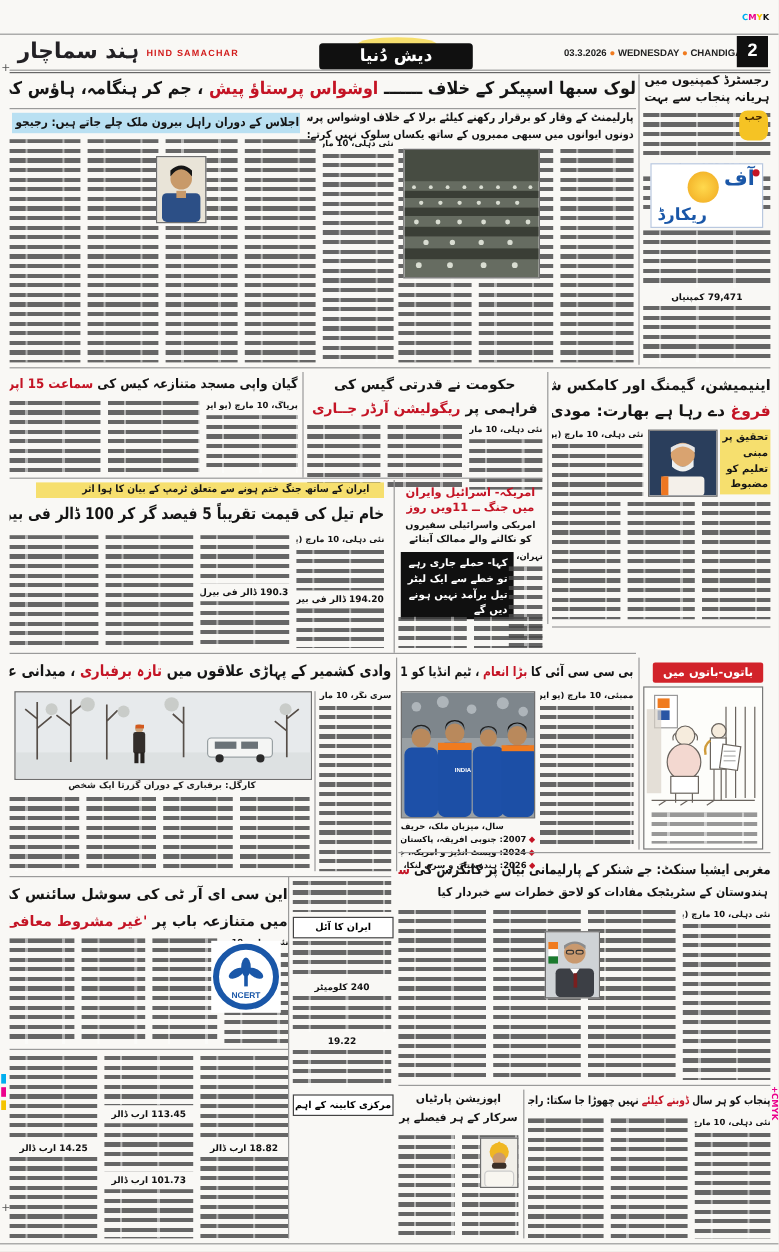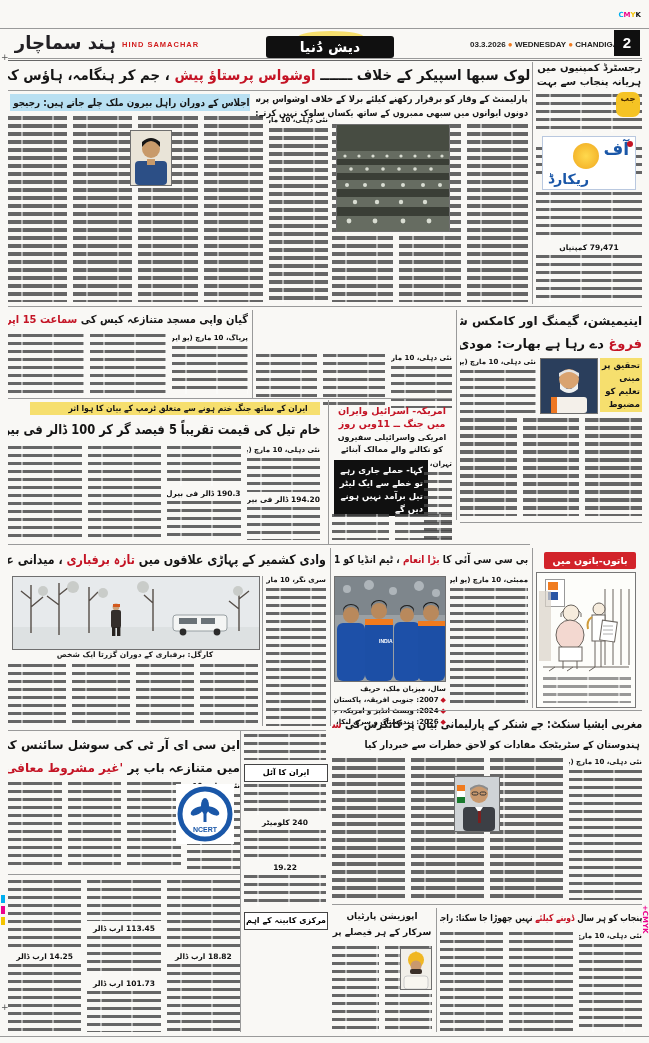--- a/index.html
+++ b/index.html
@@ -29,21 +29,21 @@
        white-space:nowrap;overflow:hidden;}
   .boxhead{position:absolute;border:1px solid #444;background:#fff;direction:rtl;text-align:center;
        font-weight:bold;overflow:hidden;}
   .tab{background:var(--tab_red);color:#fff;direction:rtl;text-align:center;font-weight:bold;
        border-radius:2px;}
   .quote{background:#101010;color:#fff;direction:rtl;text-align:right;font-weight:bold;padding:4px 5px;}
   .yhl{background:var(--highlight_yellow);}
   .bhl{background:var(--highlight_blue);}
   .cmyk span{font-size:7px;font-weight:bold;}
   .bullet{color:var(--accent_red);font-size:7px;margin-left:2px;}
-  .blist{font-size:7px;line-height:11px;font-weight:bold;direction:rtl;text-align:right;
+  .blist{font-size:7px;line-height:11px;font-weight:bold;direction:rtl;text-align:left;
          white-space:nowrap;overflow:hidden;color:#111;}
 </style>
 </head>
 <body>
 
 <div id="page">
 
   <div class="abs cmyk" style="top:2px;right:8px;">
     <span style="color:#00aeef">C</span><span style="color:#ec008c">M</span><span style="color:#f4c400">Y</span><span style="color:#111">K</span>
   </div>
@@ -214,20 +214,25 @@
     <div class="col">
         <div class="gk"></div>
       </div>
     <div class="col">
         <div class="gk"></div>
       </div>
   </div>
 
   <div class="vr" style="top:310px;left:252px;height:88px;"></div>
 
+  <div class="abs u b clip" style="top:310px;left:256px;width:196px;height:40px;font-size:11.5px;line-height:20px;text-align:center;">
+    <span>حکومت نے قدرتی گیس کی فراہمی پر</span>
+    <span class="red">ریگولیشن آرڈر جــاری</span>
+    
+  </div>
   <div class="cols" style="top:354px;left:256px;width:196px;height:54px;">
     <div class="col">
         <div class="dl">نئی دہلی، 10 مارچ (یو این آئی):</div>
         <div class="gk"></div>
       </div>
     <div class="col">
         <div class="gk"></div>
       </div>
     <div class="col">
         <div class="gk"></div>

